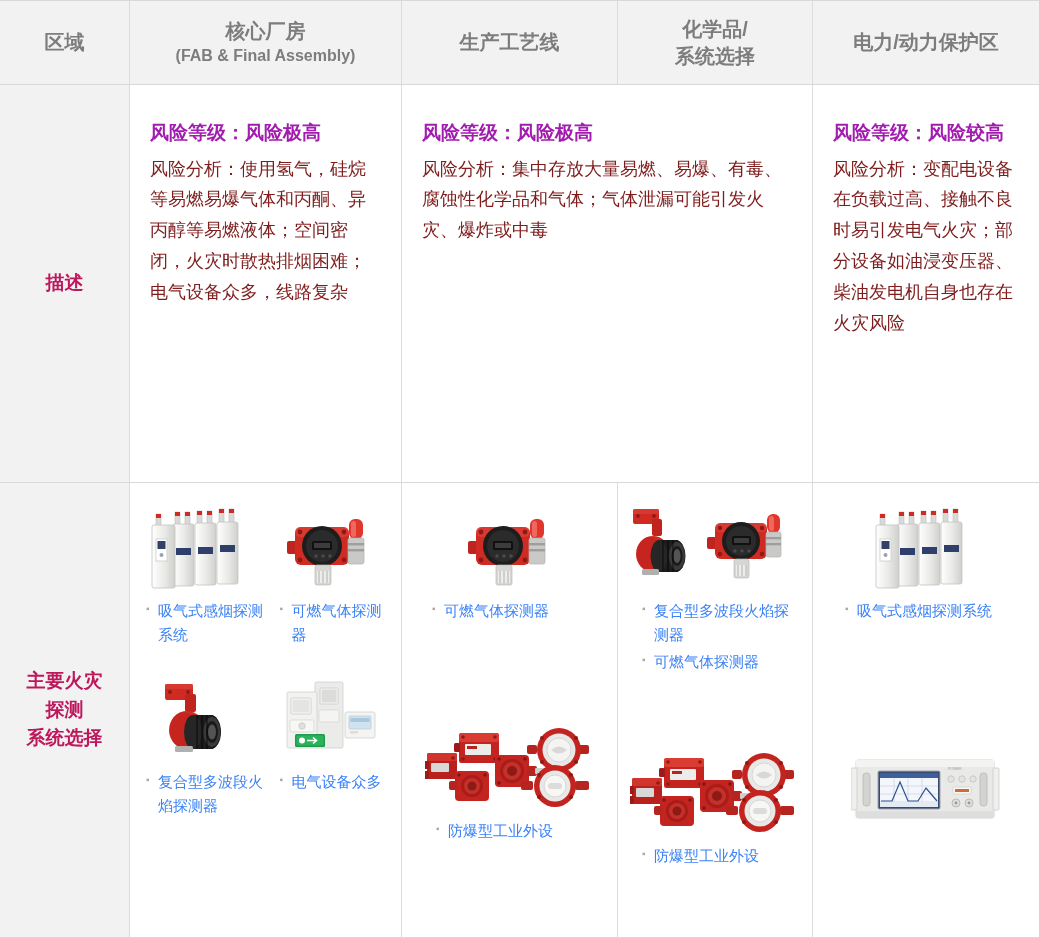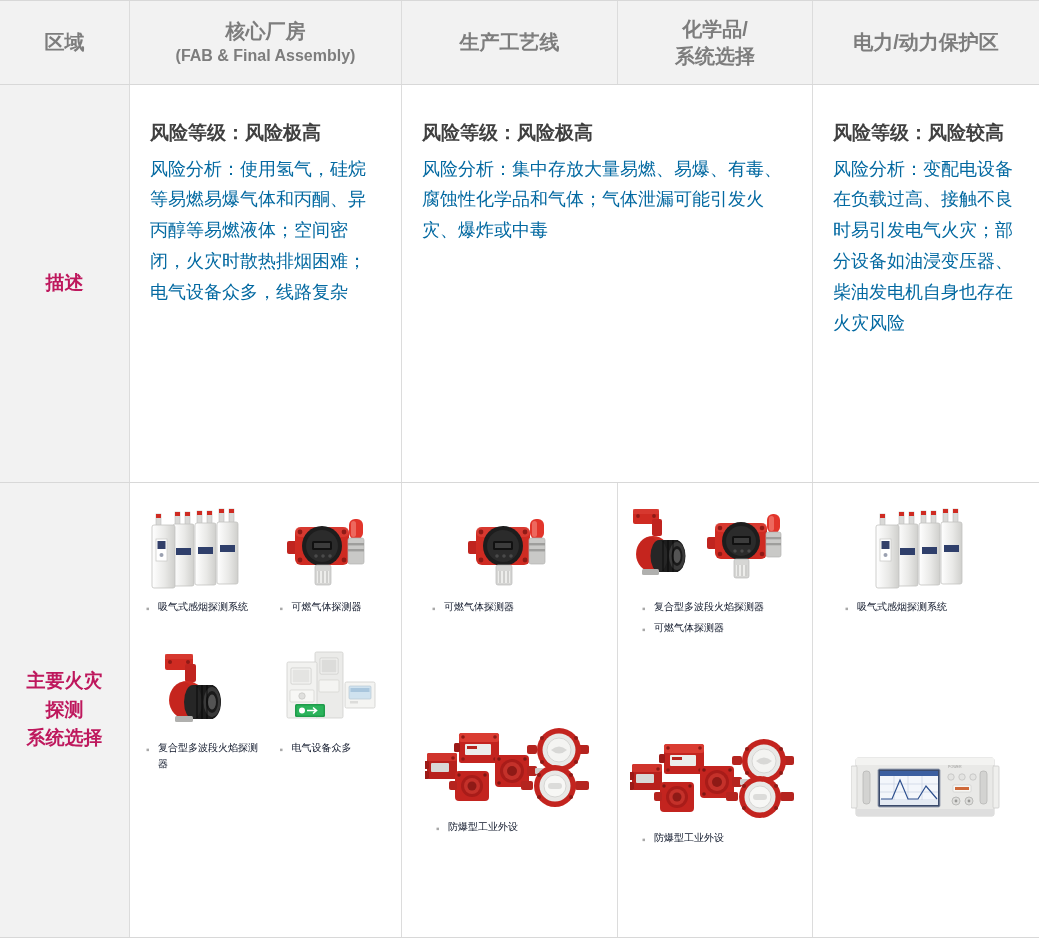--- a/index.html
+++ b/index.html
@@ -67,28 +67,28 @@
   .dcell{
     box-sizing:border-box;
     border-right:1px solid #dcdcdc;
     padding:34px 18px 10px 20px;
     background:#fff;
   }
   .dcell:last-child{border-right:none;}
   .d-title{
     font-weight:bold;
     font-size:19px;
-    color:#404040;
+    color:#a21caf;
     line-height:1.5;
     margin:0 0 6px 0;
   }
   .d-body{
     font-size:18px;
     line-height:1.72;
-    color:#0369a1;
+    color:#7f1d1d;
     margin:0;
   }
 
   
   .row-prod{
     flex:1 1 auto;
   }
   .pcell{
     box-sizing:border-box;
     border-right:1px solid #dcdcdc;
@@ -115,23 +115,23 @@
     margin-top:6px;
   }
   .plabels{
     width:100%;
     box-sizing:border-box;
     padding:8px 2px 0 8px;
   }
   .plabels.ctr{padding-left:14px;}
   .pli{
     display:flex;
-    font-size:10px;
+    font-size:15px;
     line-height:1.62;
-    color:#0f172a;
+    color:#3b82f6;
     margin-bottom:2px;
   }
   .bullet{
     flex:0 0 auto;
     width:12px;
     color:#a9a9a9;
     font-size:10px;
     line-height:1.9;
   }
   .bullet::before{content:"\25AA";}

